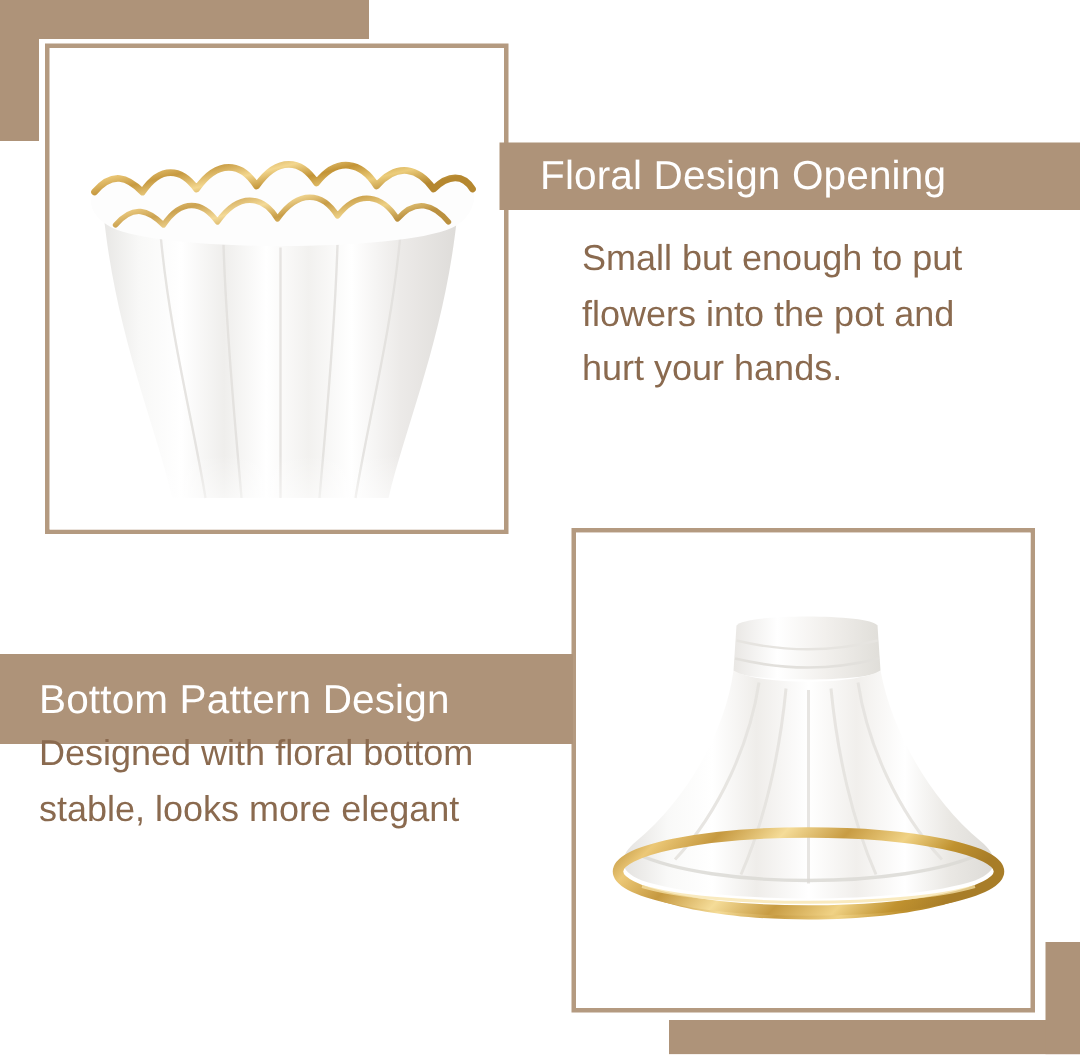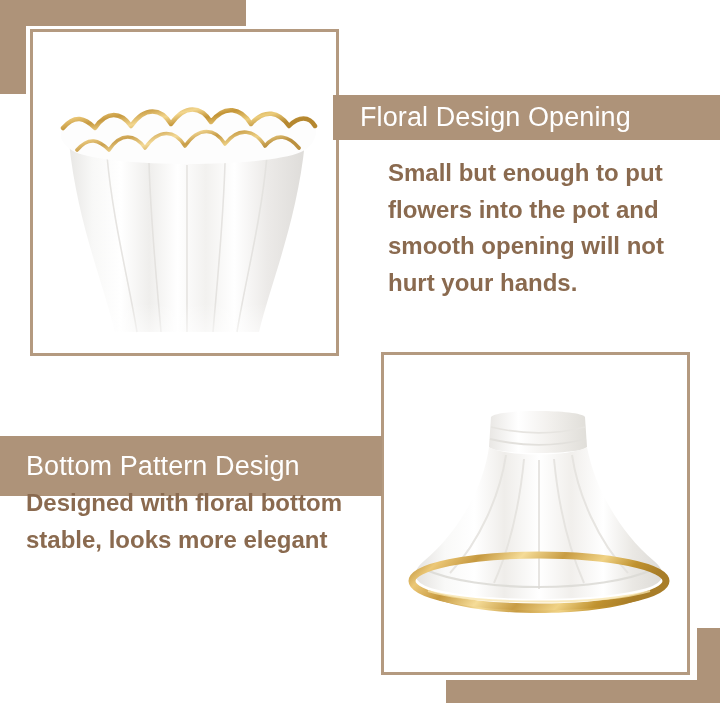--- a/index.html
+++ b/index.html
@@ -57,21 +57,21 @@
     white-space: nowrap;
     line-height: 1;
   }
 
   
   .body-copy {
     position: absolute;
     color: #8a6a4f;
     font-size: 24px;
     line-height: 1.53;
-    font-weight: 700;
+    font-weight: 400;
   }
 </style>
 </head>
 <body>
 
 <div id="infographic">
 
   <div class="tan-block" style="left:0; top:0; width:246px; height:26px;"></div>
   <div class="tan-block" style="left:0; top:0; width:26px; height:94px;"></div>
 
@@ -154,21 +154,20 @@
     </div>
   </div>
 
   <div class="ribbon" style="left:333px; top:95px; width:387px; height:45px; padding-left:27px;">
     <span class="ribbon-title">Floral Design Opening</span>
   </div>
 
   <div class="body-copy" style="left:388px; top:155px; width:310px;">
     <div>Small but enough to put</div>
     <div>flowers into the pot and</div>
-    <div>smooth opening will not</div>
     <div>hurt your hands.</div>
   </div>
 
   <div class="tan-block" style="left:360px; top:437px; width:24px; height:54px;"></div>
 
   <div class="photo-panel" style="left:381px; top:352px; width:309px; height:323px;">
     <div class="photo-stage">
       <svg width="309" height="323" viewBox="0 0 309 323" aria-hidden="true">
         <defs>
           <linearGradient id="bodyShadeB" x1="0" y1="0" x2="1" y2="0">

